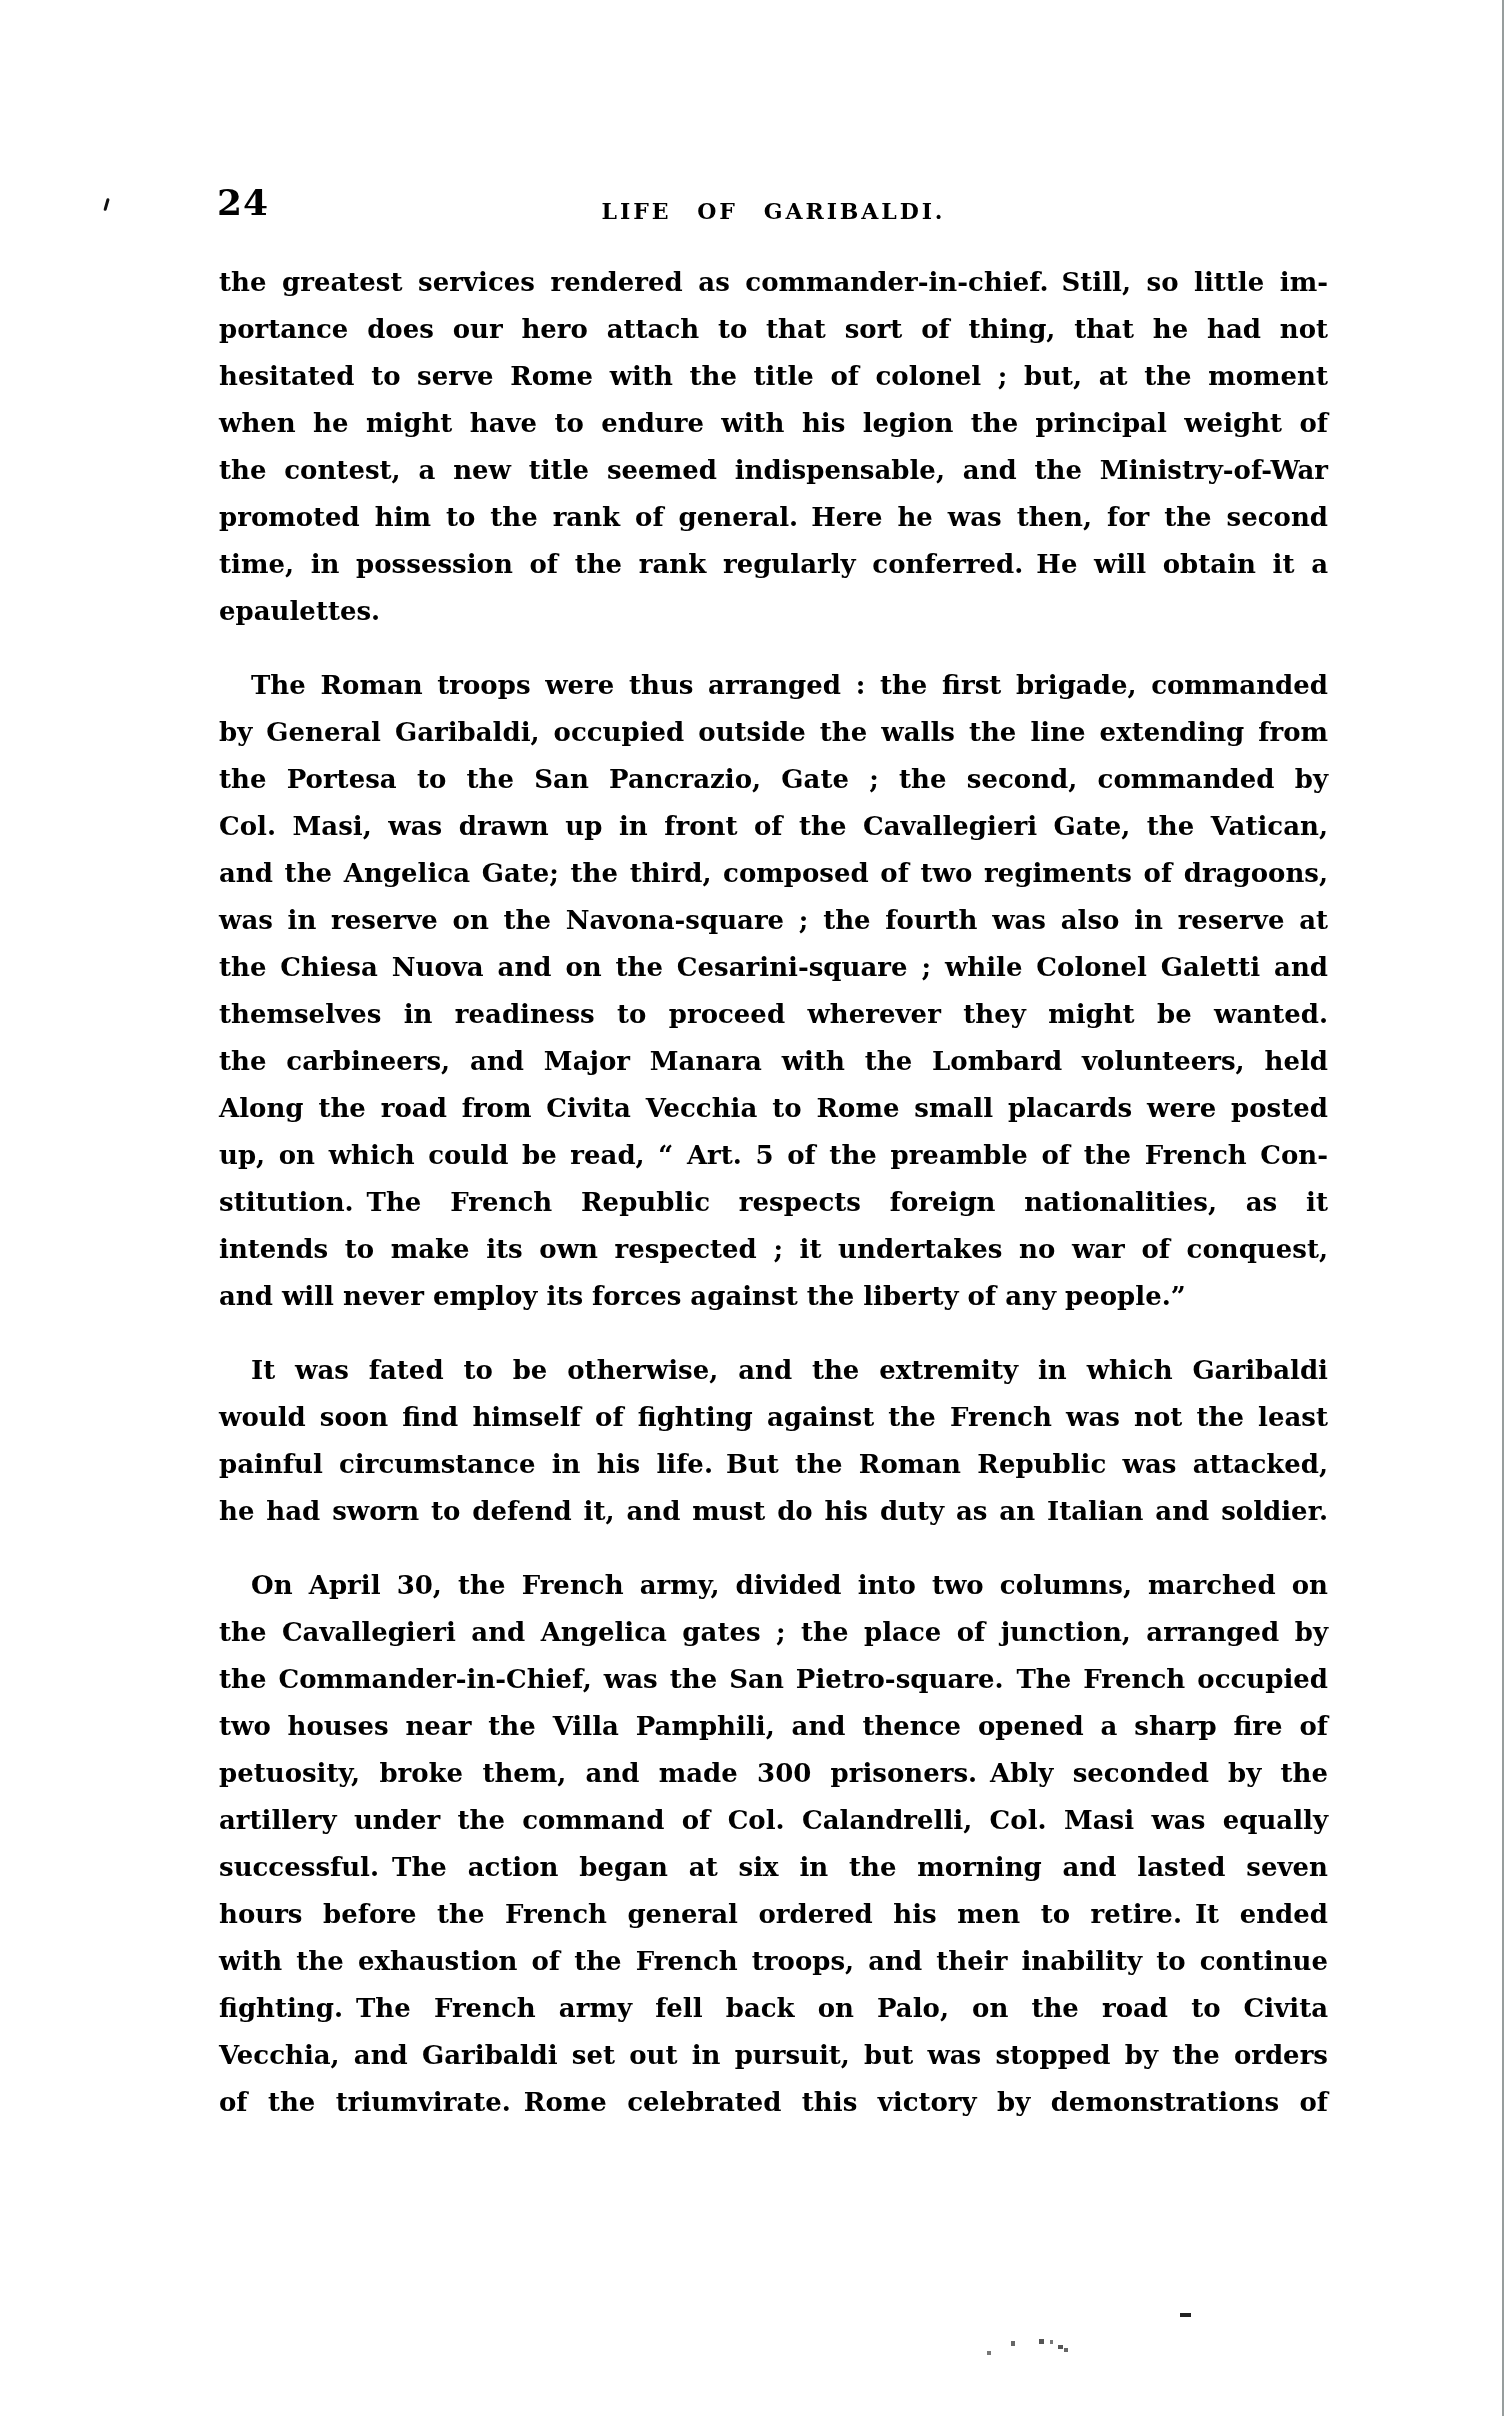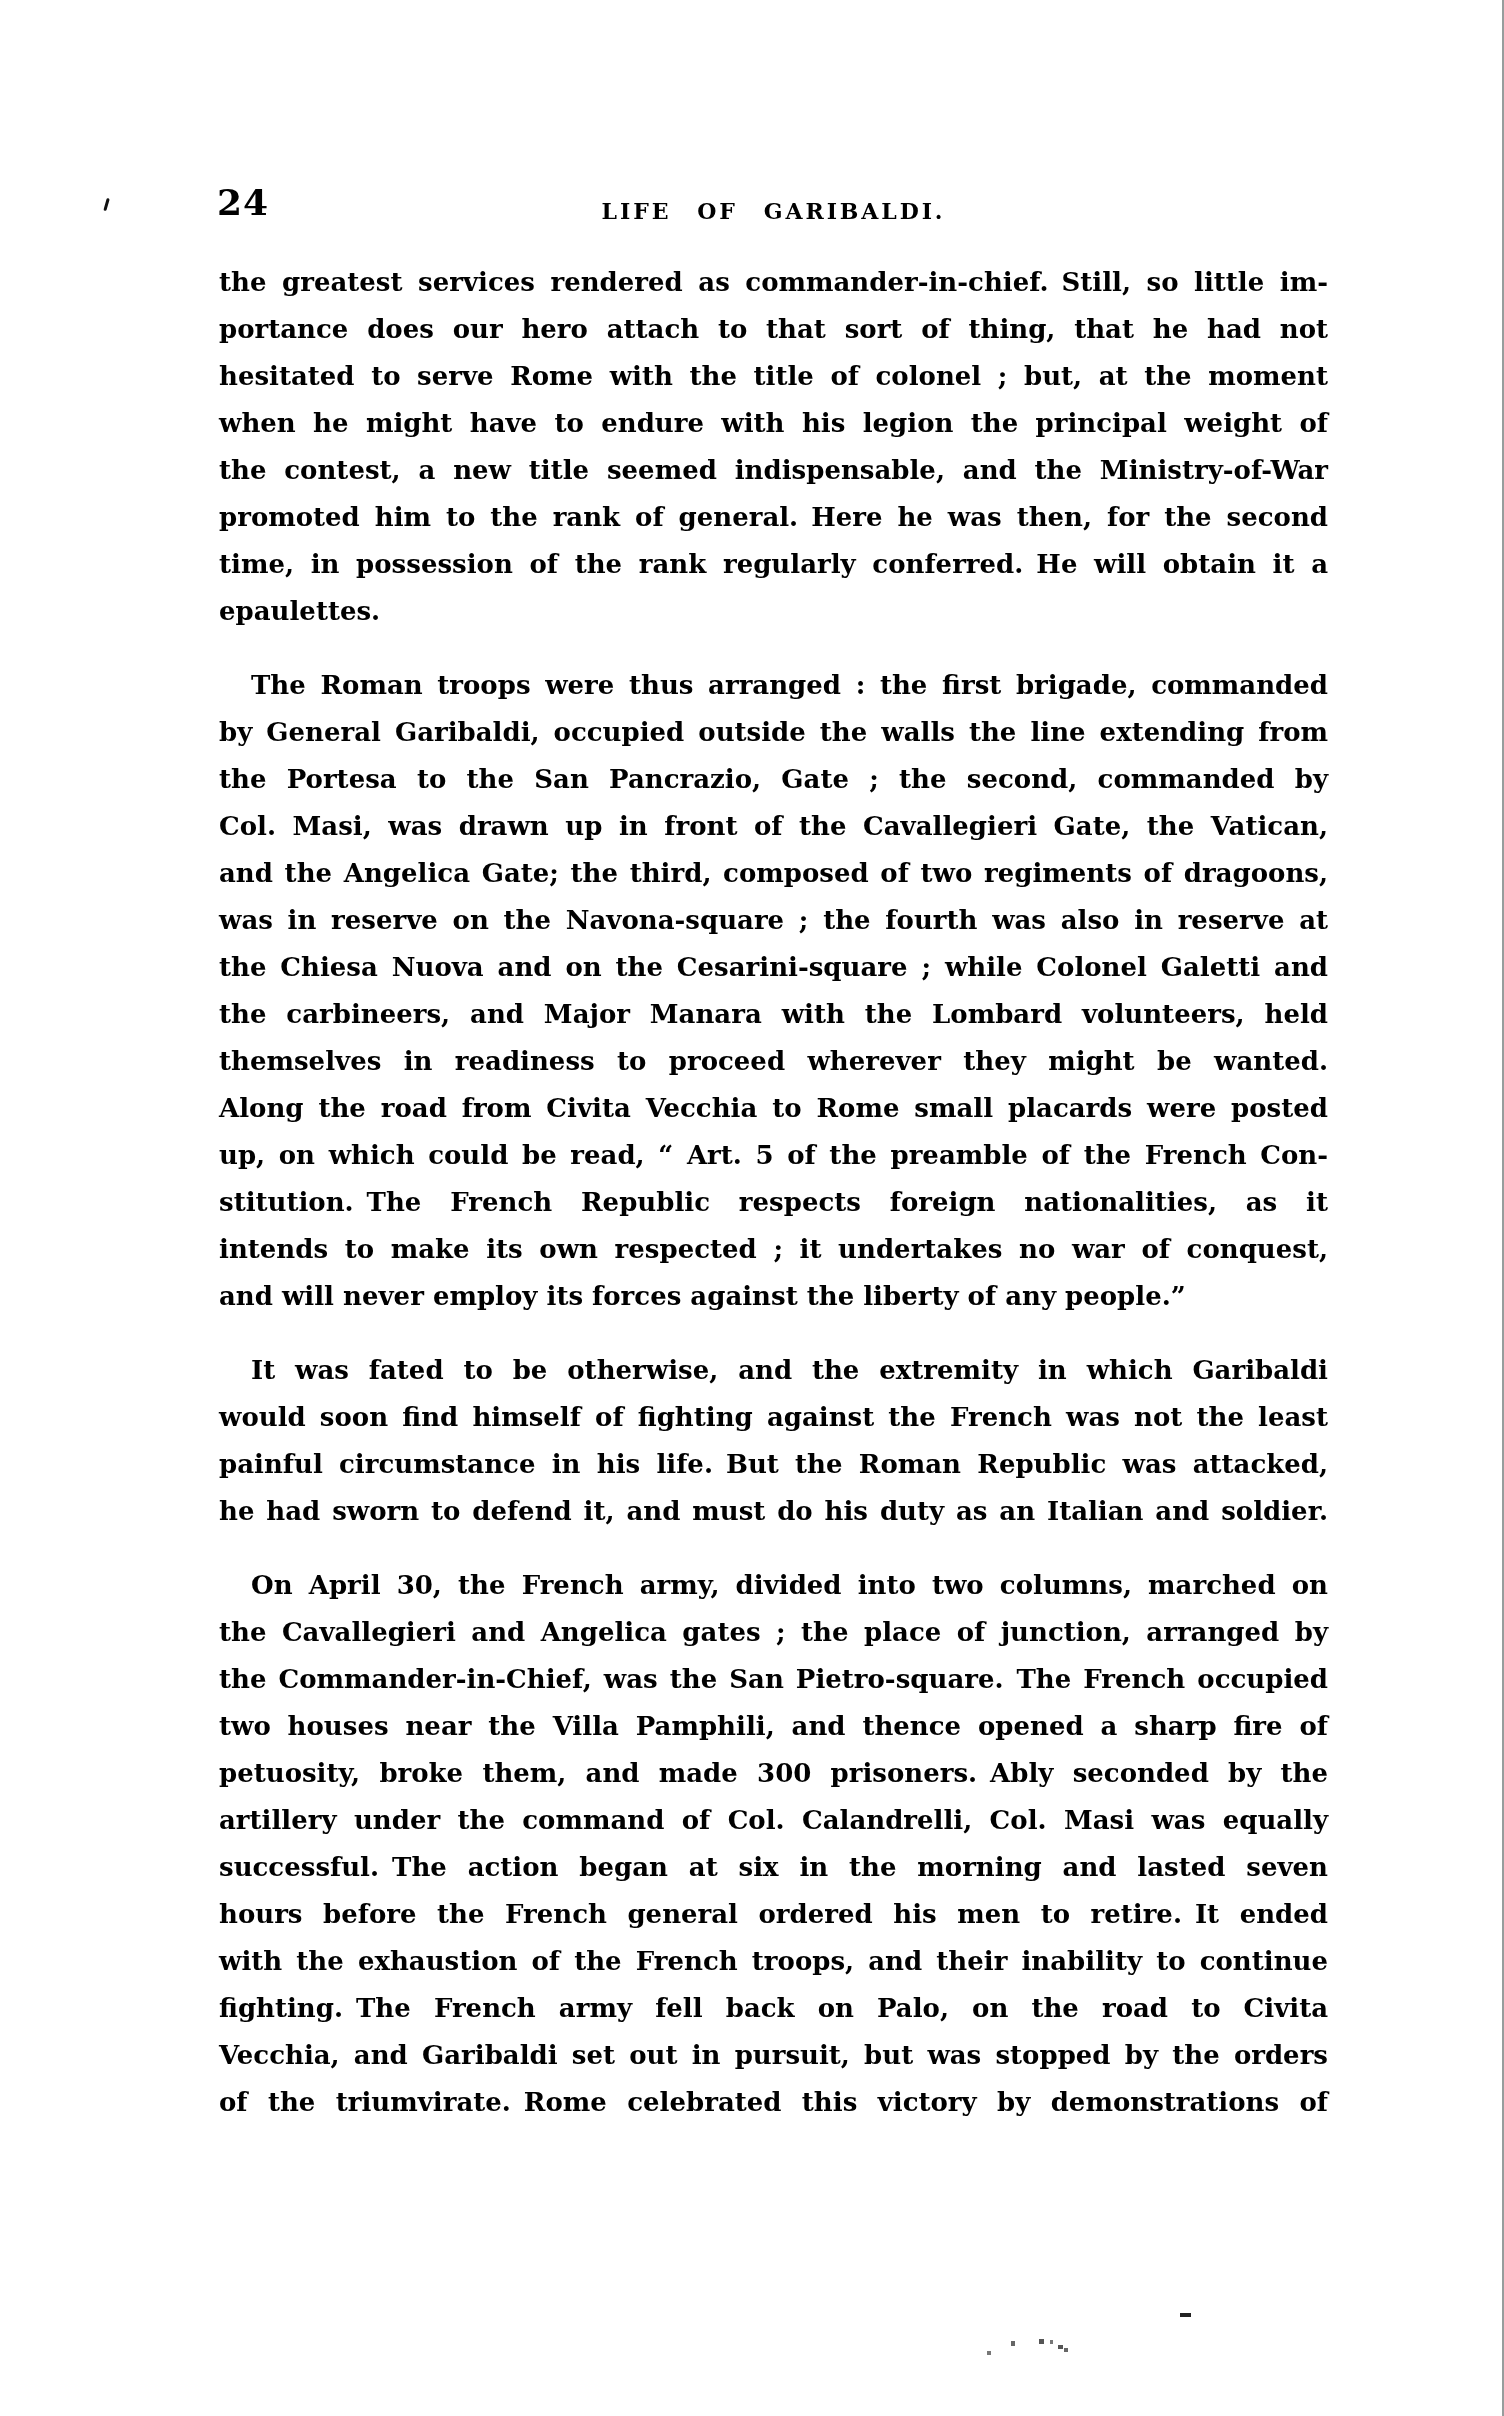--- a/index.html
+++ b/index.html
@@ -68,22 +68,22 @@
     </div>
 
     <div>
       <div class="line jl ind">The Roman troops were thus arranged : the first brigade, commanded</div>
       <div class="line jl">by General Garibaldi, occupied outside the walls the line extending from</div>
       <div class="line jl">the Portesa to the San Pancrazio, Gate ; the second, commanded by</div>
       <div class="line jl">Col. Masi, was drawn up in front of the Cavallegieri Gate, the Vatican,</div>
       <div class="line jl">and the Angelica Gate; the third, composed of two regiments of dragoons,</div>
       <div class="line jl">was in reserve on the Navona-square ; the fourth was also in reserve at</div>
       <div class="line jl">the Chiesa Nuova and on the Cesarini-square ; while Colonel Galetti and</div>
+      <div class="line jl">themselves in readiness to proceed wherever they might be wanted.</div>
       <div class="line jl">the carbineers, and Major Manara with the Lombard volunteers, held</div>
-      <div class="line jl">themselves in readiness to proceed wherever they might be wanted.</div>
       <div class="line jl">Along the road from Civita Vecchia to Rome small placards were posted</div>
       <div class="line jl">up, on which could be read, “ Art. 5 of the preamble of the French Con-</div>
       <div class="line jl">stitution. The French Republic respects foreign nationalities, as it</div>
       <div class="line jl">intends to make its own respected ; it undertakes no war of conquest,</div>
       <div class="line ll">and will never employ its forces against the liberty of any people.”</div>
     </div>
 
     <div>
       <div class="line jl ind">It was fated to be otherwise, and the extremity in which Garibaldi</div>
       <div class="line jl">would soon find himself of fighting against the French was not the least</div>

